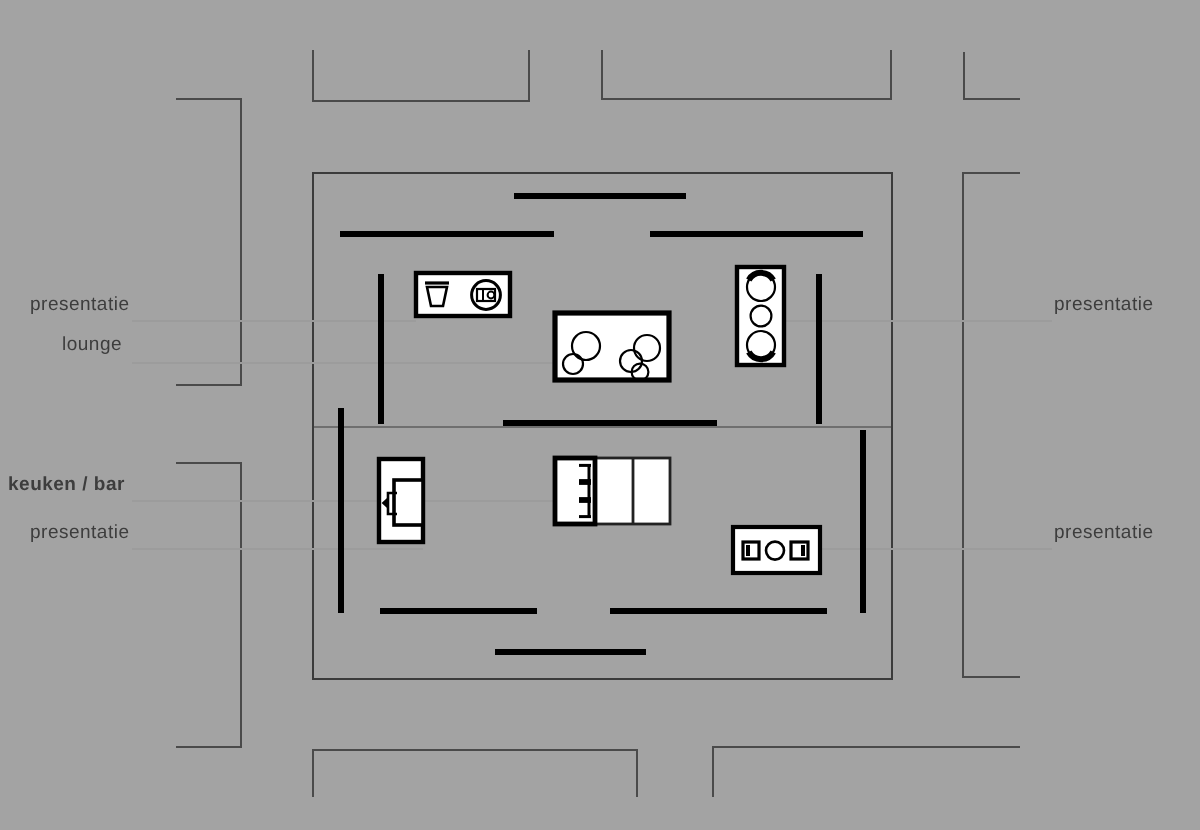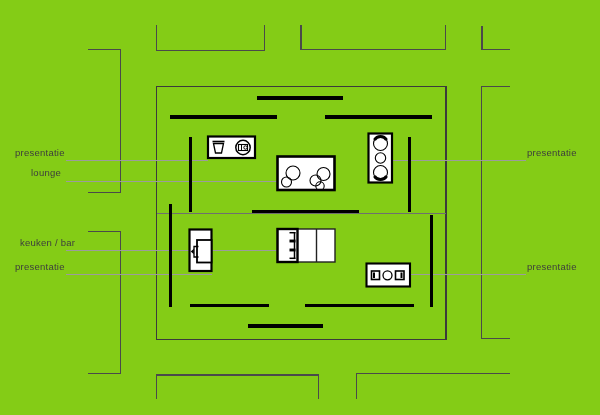--- a/index.html
+++ b/index.html
@@ -1,34 +1,34 @@
 <!DOCTYPE html>
 <html><head>
 <meta charset="utf-8">
 <style>
   html,body{margin:0;padding:0;background:#ffffff;}
   #stage{
     position:relative;
     width:600px;height:415px;
-    background:#84cc16;
+    background:#a3a3a3;
     overflow:hidden;
     font-family:"Liberation Sans", sans-serif;
   }
   #plan-svg{position:absolute;left:0;top:0;}
   .plan-label{
     position:absolute;
     font-size:9.5px;
     letter-spacing:0.25px;
     color:#3d3d3d;
     white-space:nowrap;
     line-height:10px;
   }
   .lbl-l1{left:15px;top:148px;}
   .lbl-l2{left:31px;top:168px;}
-  .lbl-l3{left:20px;top:238px;}
+  .lbl-l3{left:4px;top:238px;font-weight:bold;}
   .lbl-l4{left:15px;top:262px;}
   .lbl-r1{left:527px;top:148px;}
   .lbl-r2{left:527px;top:262px;}
 </style>
 </head>
 <body>
 
 <div id="stage">
 
   <svg id="plan-svg" width="600" height="415" viewBox="0 0 600 415">

